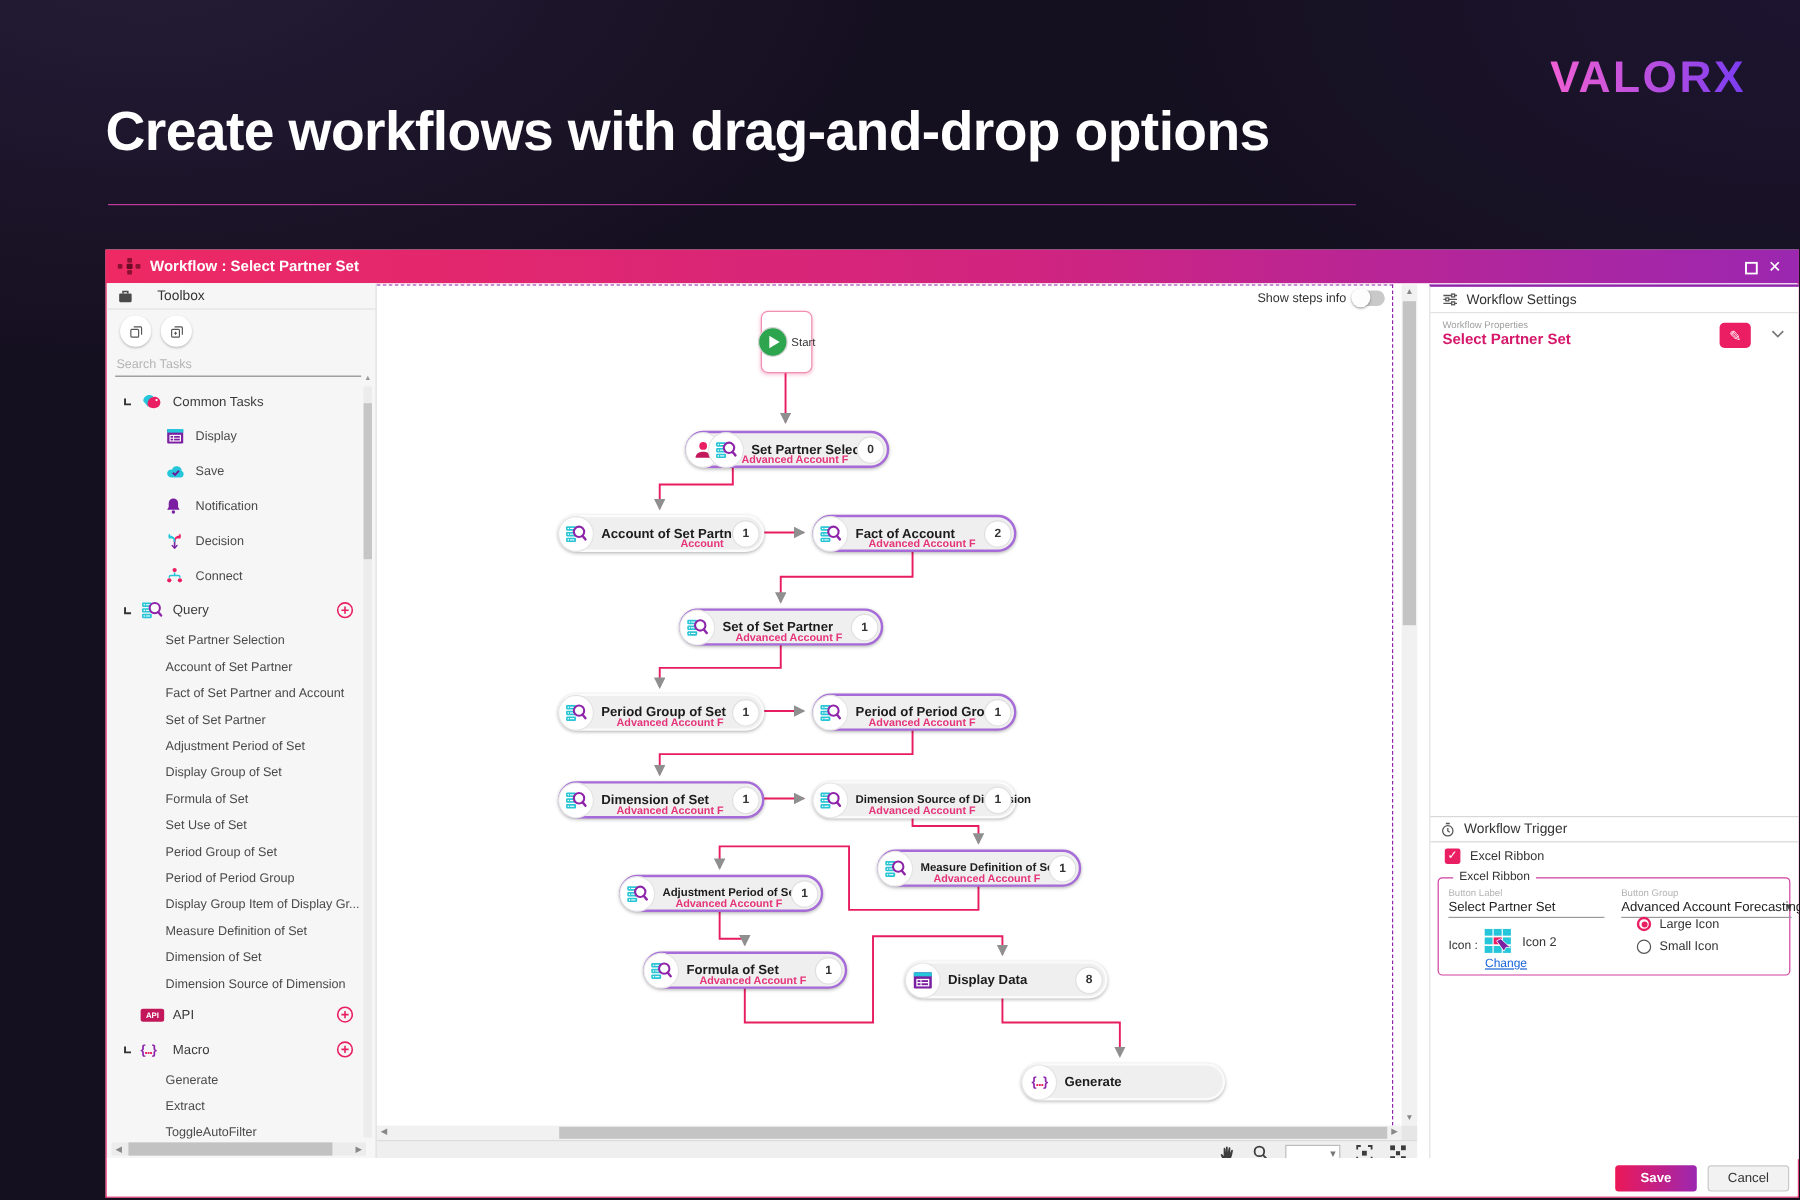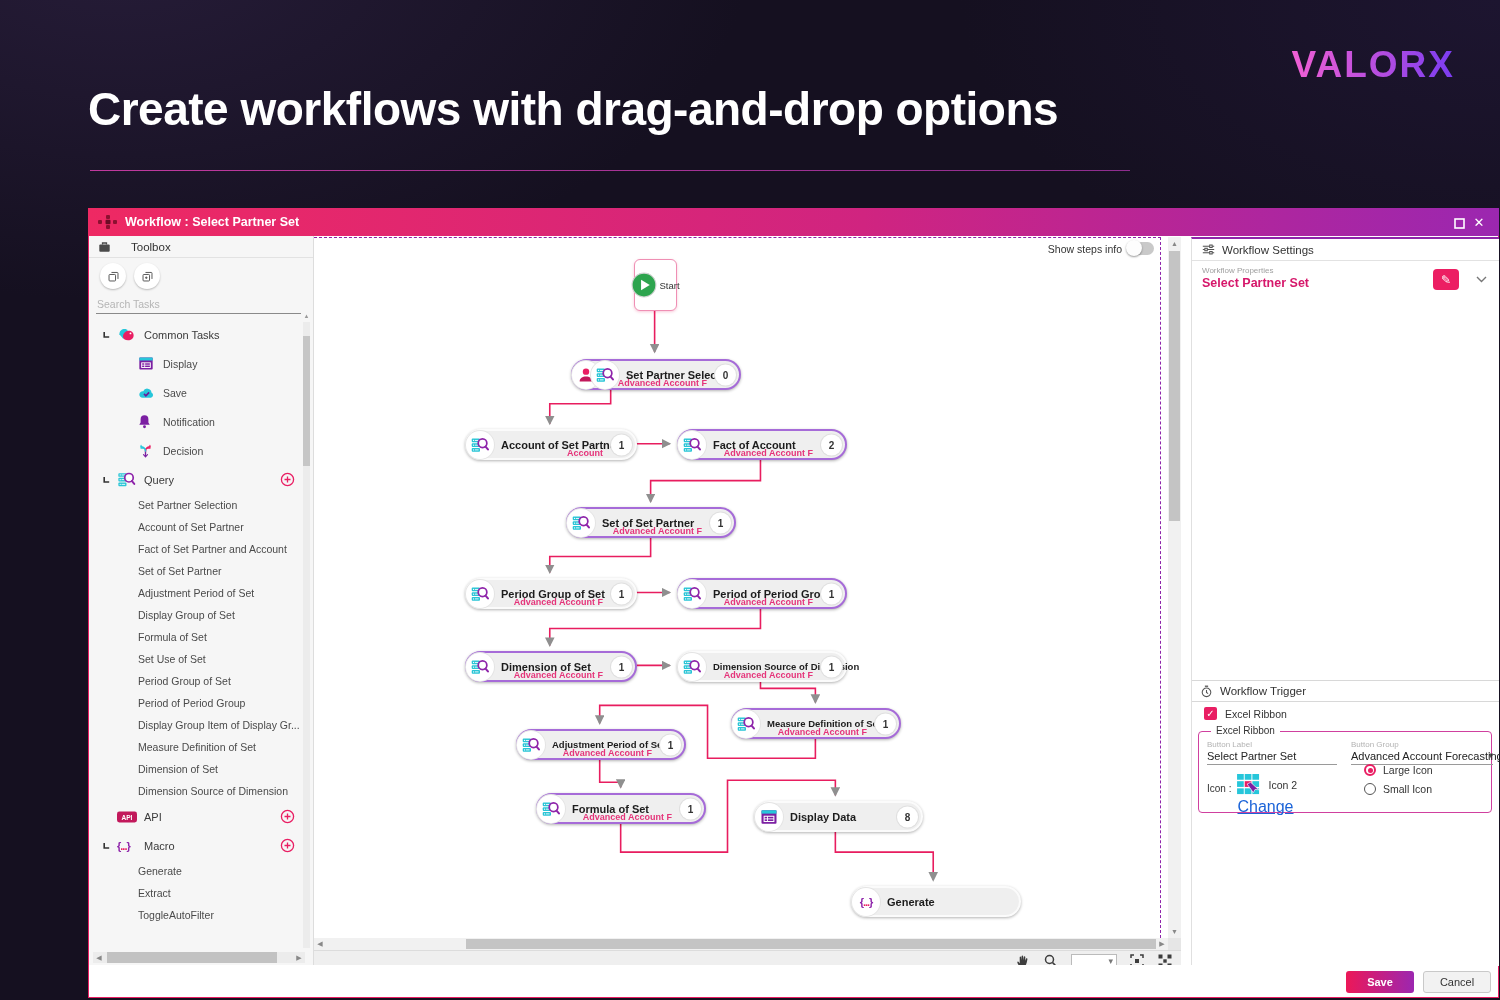--- a/index.html
+++ b/index.html
@@ -124,21 +124,21 @@
   .fieldset .legend{position:absolute;top:-7px;left:12px;background:#fff;padding:0 5px;font-size:10px;color:#333;}
   .fld{position:absolute;}
   .fld .cap{font-size:8px;color:#b3b3b3;}
   .fld .val{font-size:11px;color:#222;border-bottom:1px solid #9a9a9a;padding:1px 0 2px;white-space:nowrap;}
   .fld .val .caret{float:right;color:#555;font-size:9px;}
   .icon-row{position:absolute;left:8px;top:42px;display:flex;align-items:flex-start;gap:6px;}
   .icon-row .lbl{font-size:10px;color:#333;margin-top:9px;}
   .icon2{display:flex;flex-direction:column;align-items:flex-start;}
   .icon2 .line1{display:flex;align-items:center;gap:6px;}
   .icon2 .nm{font-size:10.5px;color:#333;}
-  .change-link{font-size:16px;color:#1a63d8;text-decoration:underline;margin-top:2px;}
+  .change-link{font-size:10px;color:#1a63d8;text-decoration:underline;margin-top:2px;}
   .radio-row{display:flex;align-items:center;gap:7px;margin-bottom:7px;}
   .radios{position:absolute;left:165px;top:32px;}
   .radio{width:12px;height:12px;border-radius:50%;border:2px solid #e91e63;box-sizing:border-box;position:relative;}
   .radio.sel::after{content:"";position:absolute;inset:1.5px;border-radius:50%;background:#e91e63;}
   .radio.un{border:1.5px solid #555;}
   .radio-row .lbl{font-size:10.5px;color:#333;}
 
   .footer{position:absolute;left:0;right:0;bottom:0;height:32px;background:#fff;}
   .btn{position:absolute;top:6px;width:68px;height:22px;border-radius:3px;font-size:11px;font-weight:bold;
        display:flex;align-items:center;justify-content:center;box-sizing:border-box;}
@@ -254,20 +254,31 @@
             <svg width="15" height="15" viewBox="0 0 22 22" fill="none" stroke-width="2" stroke-linecap="round">
               <path d="M11 20V9" stroke="#7b1fa2"></path>
               <path d="M11 12c0-4.5 3-6 6.5-6.5" stroke="#e91e63"></path>
               <path d="M17.5 3.5v4h-4" stroke="#e91e63" stroke-width="1.6" fill="none"></path>
               <path d="M11 12c0-4.5-3-6-6.5-6.5" stroke="#26c6da"></path>
               <path d="M4.5 3.5v4h4" stroke="#26c6da" stroke-width="1.6"></path>
               <path d="M8 17l3 3 3-3" stroke="#7b1fa2" stroke-width="1.6"></path>
             </svg>
           </span>
           <span class="cl">Decision</span>
+        </div>
+        <div class="tc-row with-icon">
+          <span class="ci">
+            <svg width="15" height="15" viewBox="0 0 22 22">
+              <circle cx="11" cy="4.5" r="2.6" fill="#e91e63"></circle>
+              <circle cx="4.5" cy="17" r="2.6" fill="#e91e63"></circle>
+              <circle cx="17.5" cy="17" r="2.6" fill="#e91e63"></circle>
+              <path d="M11 7.5v3.5M4.5 14v-1a2 2 0 0 1 2-2h9a2 2 0 0 1 2 2v1" stroke="#26c6da" stroke-width="1.8" fill="none"></path>
+            </svg>
+          </span>
+          <span class="cl">Connect</span>
         </div>
         <div class="tg-row">
           <span class="twisty">
             <svg width="8" height="8" viewBox="0 0 8 8">
               <path d="M1.2 1v5h5" stroke="#333" stroke-width="1.6" fill="none"></path>
             </svg>
           </span>
           <span class="gi">
             <svg width="19" height="17" viewBox="0 0 25 24">
               <g fill="#29c5d6">

